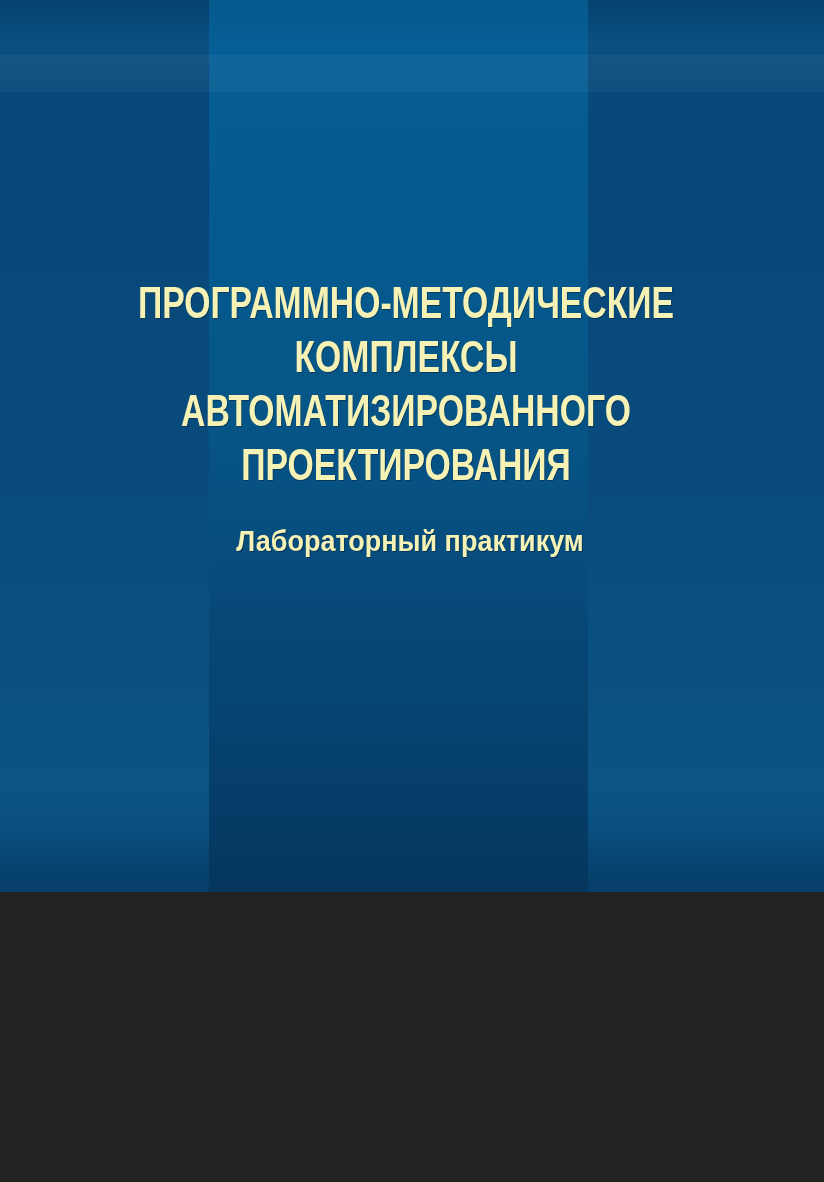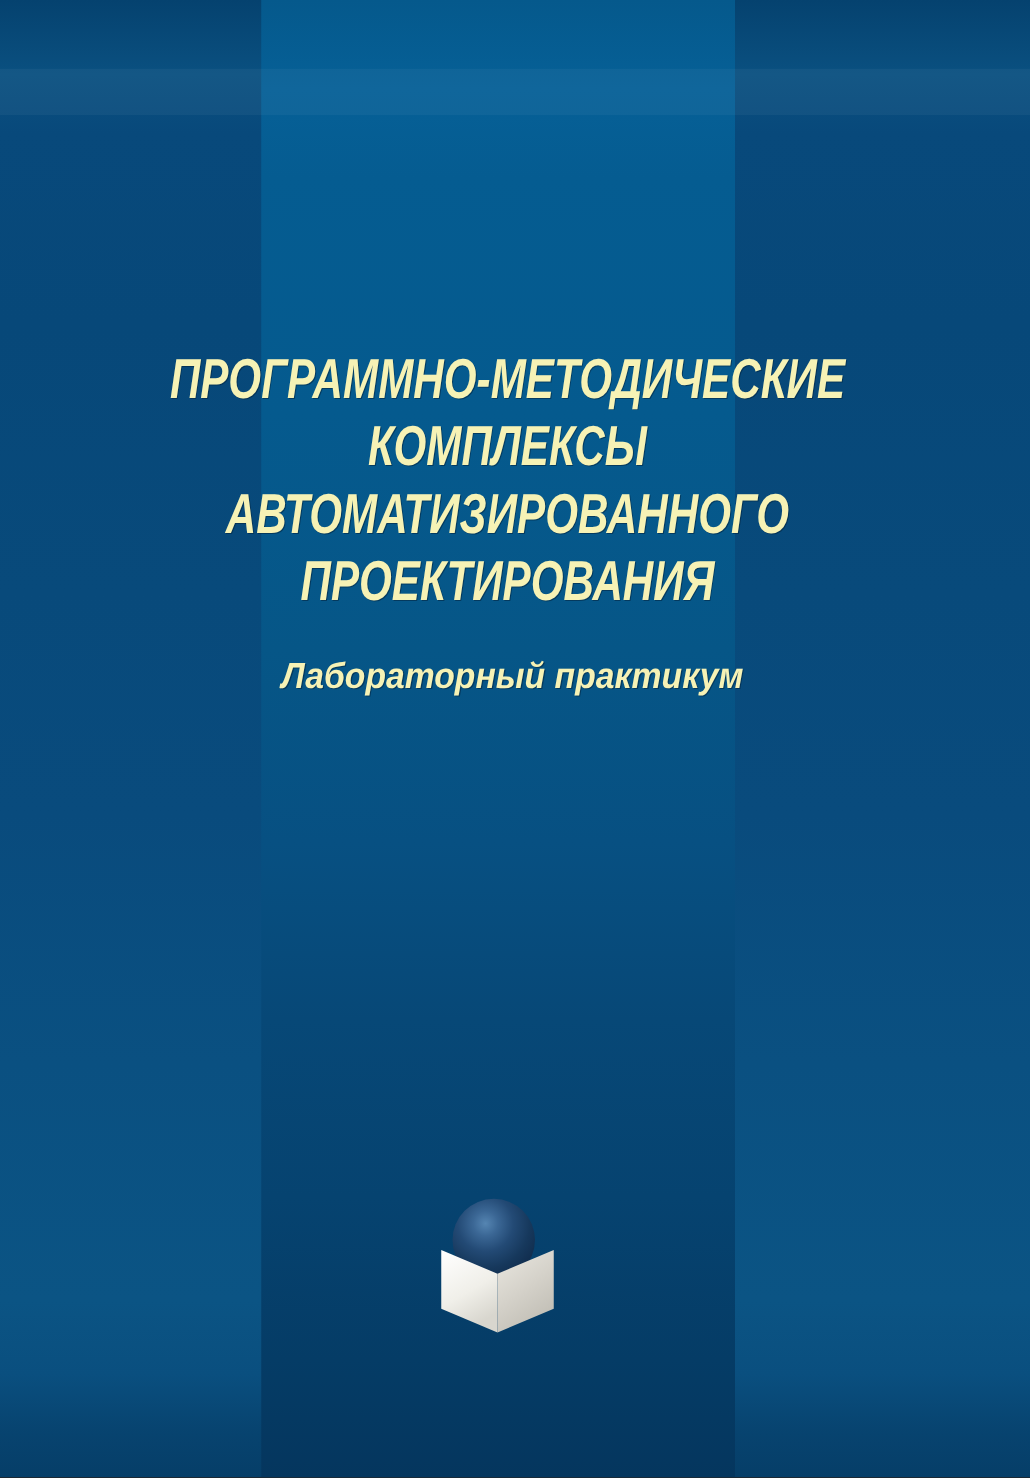--- a/index.html
+++ b/index.html
@@ -3,37 +3,36 @@
 <meta charset="utf-8">
 <style>
   html, body {
     margin: 0;
     padding: 0;
     background: #222;
   }
   .cover {
     position: relative;
     width: 824px;
-    height: 1182px;
+    height: 892px;
     overflow: hidden;
     font-family: "Liberation Sans", sans-serif;
     
     background: linear-gradient(180deg,
       #05426F 0%,
       #0A5080 5%,
       #08497B 9%,
       #074879 22%,
       #084A7B 40%,
       #094B7D 55%,
       #0A5081 72%,
       #0B5484 88%,
       #0A4F7F 93%,
       #07436F 97%,
       #063E68 100%);
-    font-style: italic;
   }
   
   .center-panel {
     position: absolute;
     left: 209px;
     top: 0;
     width: 379px;
     height: 100%;
     background: linear-gradient(180deg,
       #05598C 0%,

